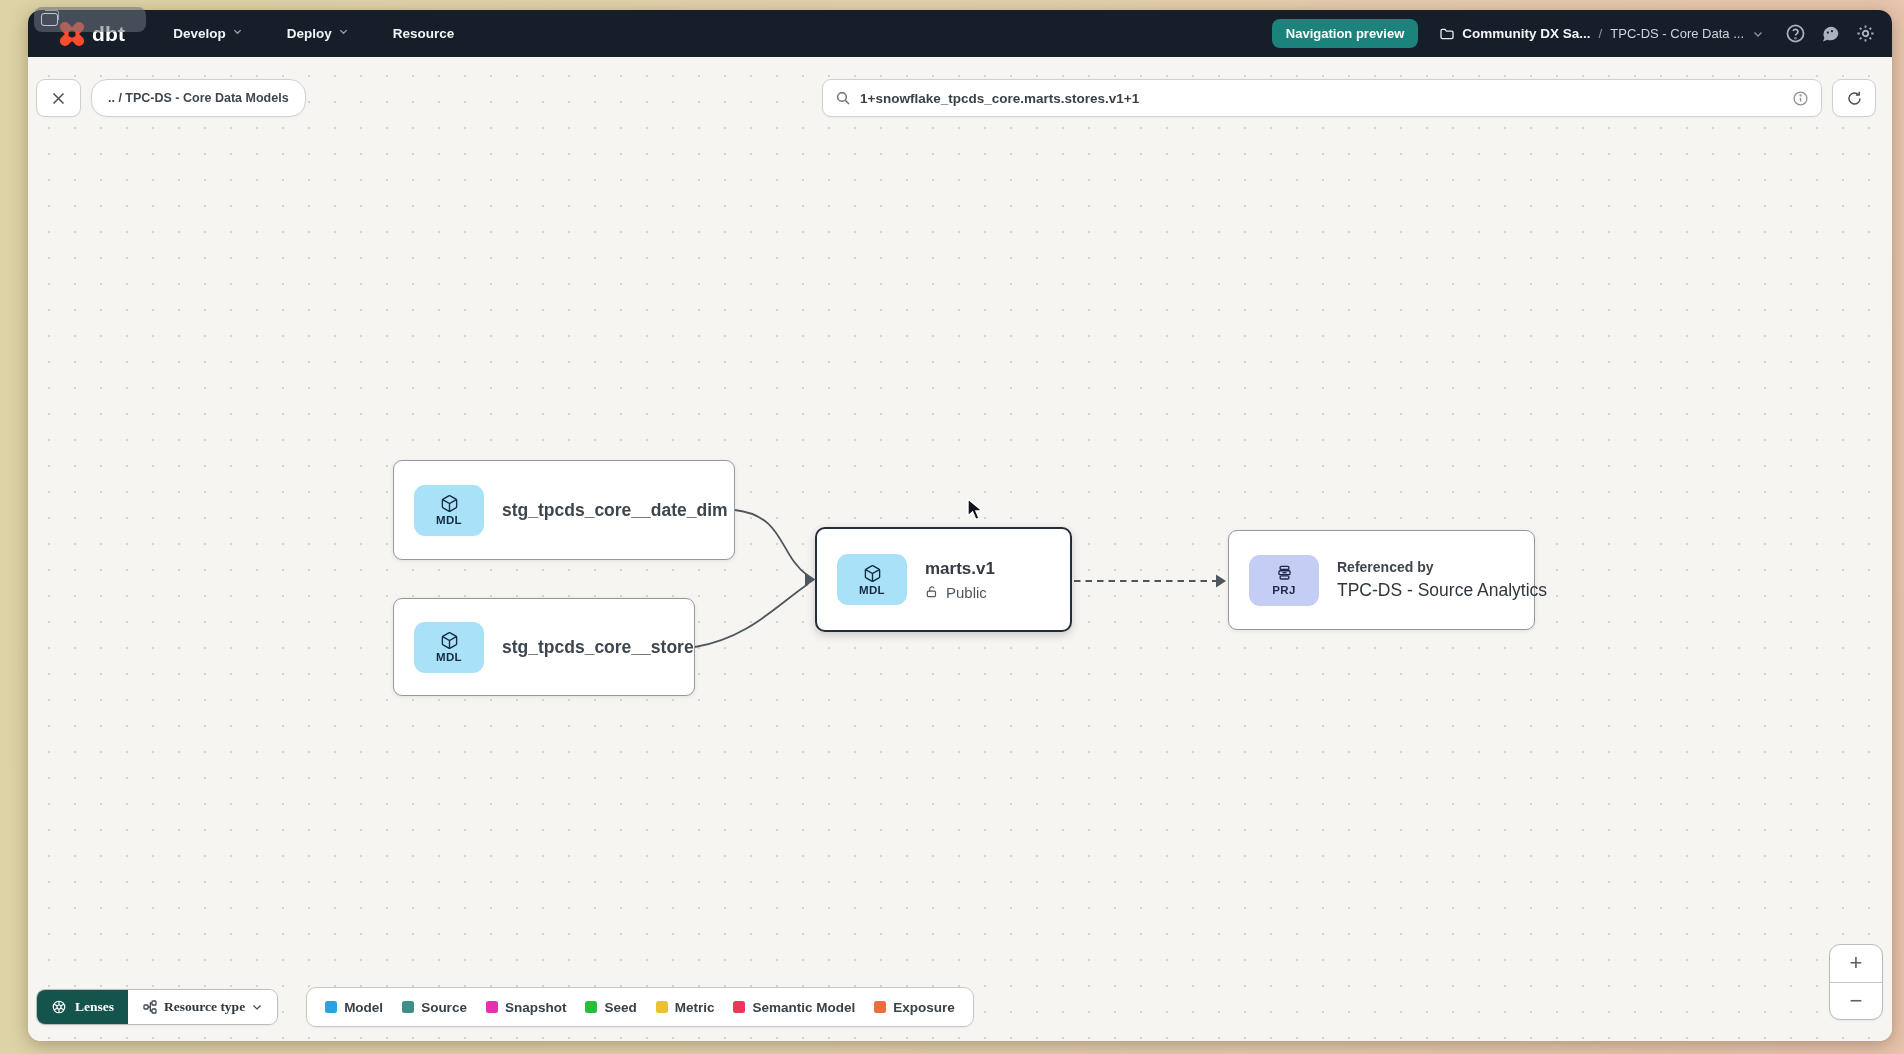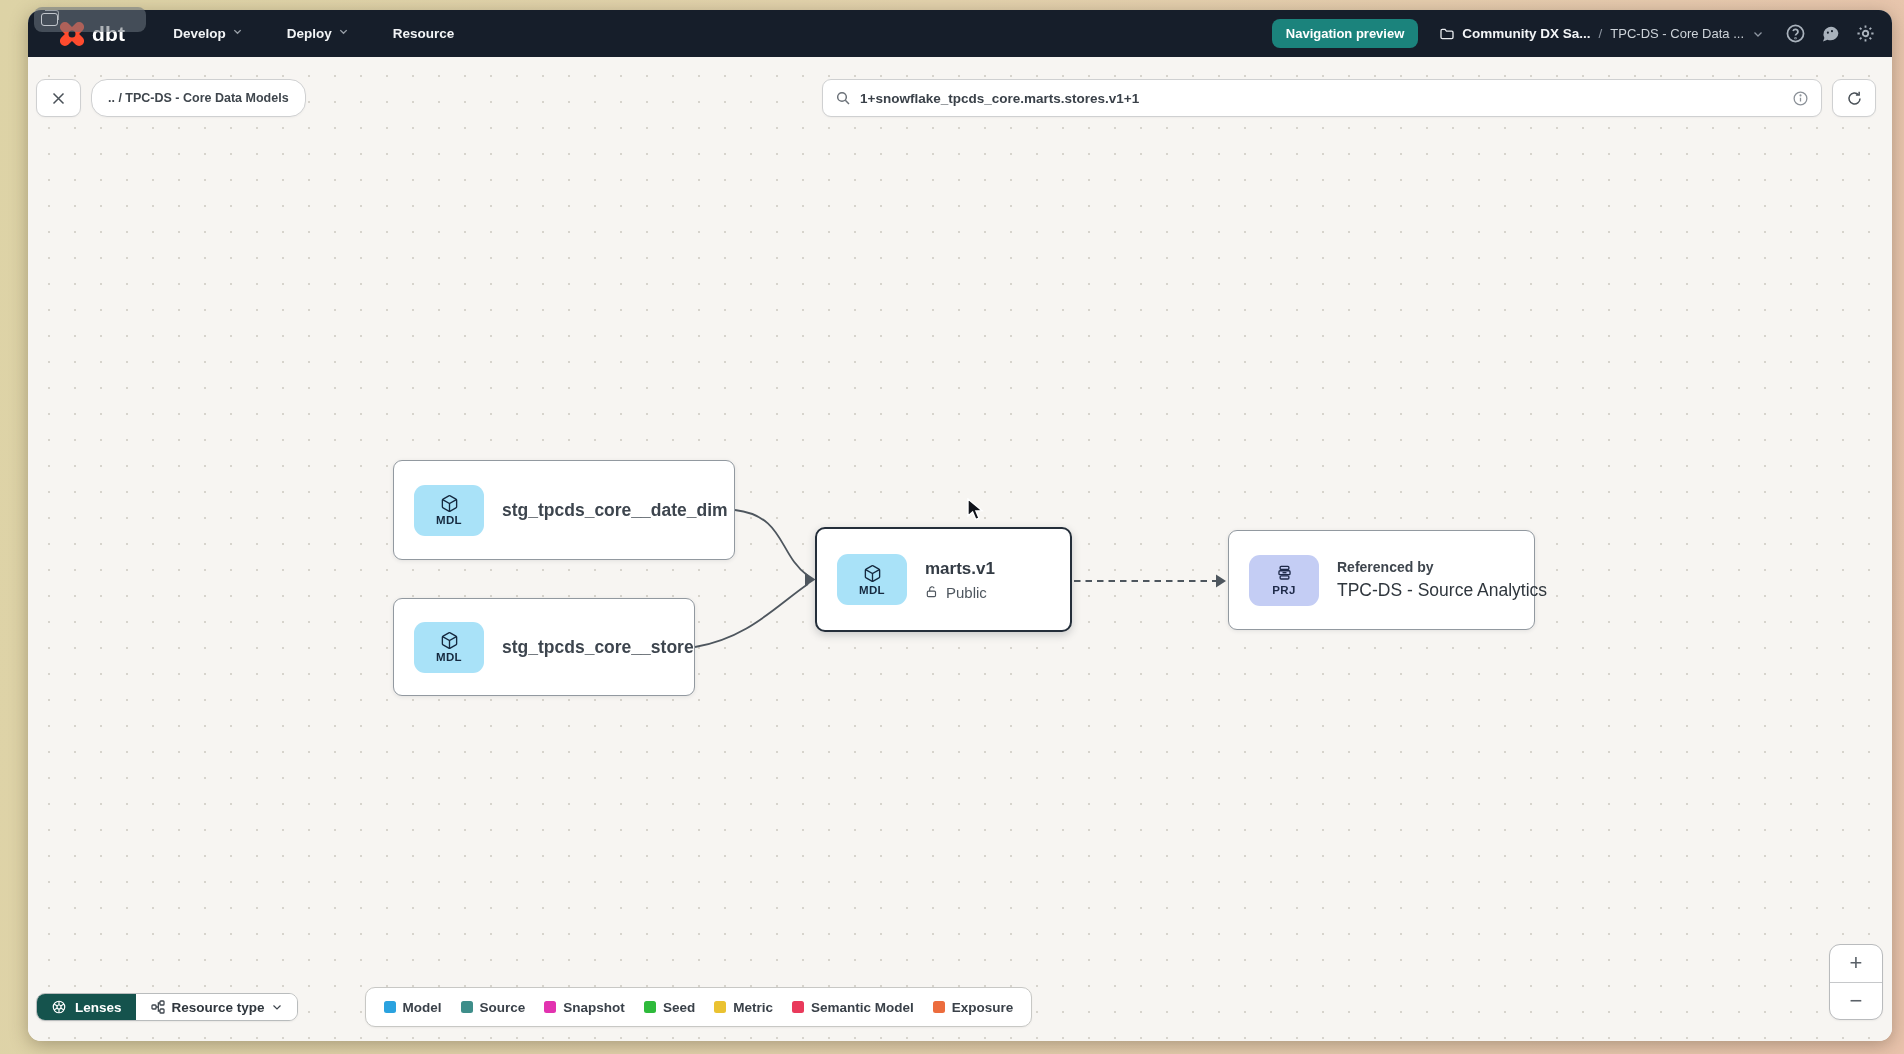--- a/index.html
+++ b/index.html
@@ -111,35 +111,34 @@
 
   .edges { position:absolute; left:0; top:0; z-index:1; }
   .cursor { position:absolute; z-index:40; }
 
   
   .footer-left {
     position:absolute; left:8px; bottom:14px; display:flex; align-items:center; gap:28px; z-index:10;
   }
   .lens-pill {
     display:flex; align-items:stretch; border:1px solid #b9bcbd; border-radius:9px;
-    overflow:hidden; box-shadow:0 1px 2px rgba(0,0,0,.06); height:28px;
+    overflow:hidden; box-shadow:0 1px 2px rgba(0,0,0,.06); height:36px;font-family:Liberation Serif, serif;
   }
   .lens-seg {
     background:#15534d; color:#fff; display:flex; align-items:center; gap:8px;
     padding:0 14px; font-size:13.5px; font-weight:700; cursor:pointer;
   }
   .res-seg {
     background:#fff; color:#2f363d; display:flex; align-items:center; gap:6px;
     padding:0 14px; font-size:13.5px; font-weight:600; cursor:pointer;
   }
   .legend {
     background:#fff; border:1px solid #c8c8c5; border-radius:10px; height:40px;
     display:flex; align-items:center; gap:19px; padding:0 18px;
     box-shadow:0 1px 2px rgba(0,0,0,.05);
-    margin-left:39px;
   }
   .legend-item { display:flex; align-items:center; gap:7px; font-size:13.5px; font-weight:600; color:#3a4149; white-space:nowrap; }
   .chip { width:12px; height:12px; border-radius:2.5px; flex:0 0 auto; }
 
   .zoomctl {
     position:absolute; right:9px; bottom:21px; width:54px; height:76px;
     background:#fff; border:1px solid #b9bbbd; border-radius:11px; overflow:hidden;
     display:flex; flex-direction:column; z-index:10; box-shadow:0 1px 2px rgba(0,0,0,.05);
   }
   .zbtn {

